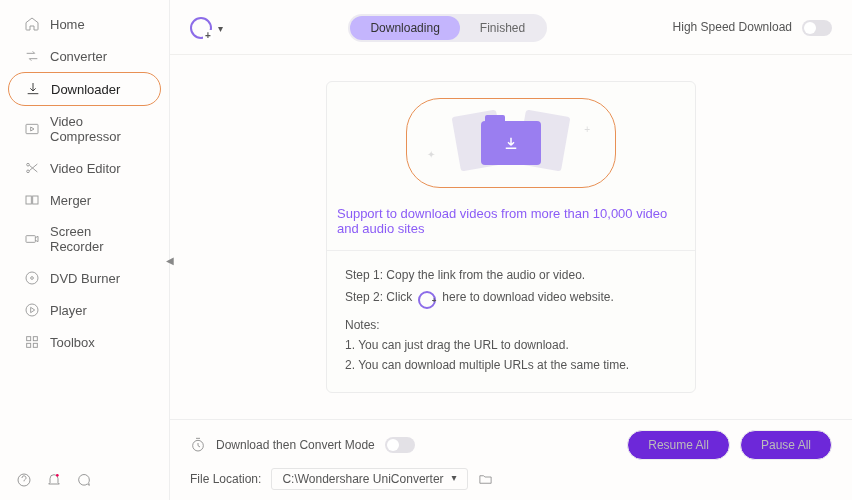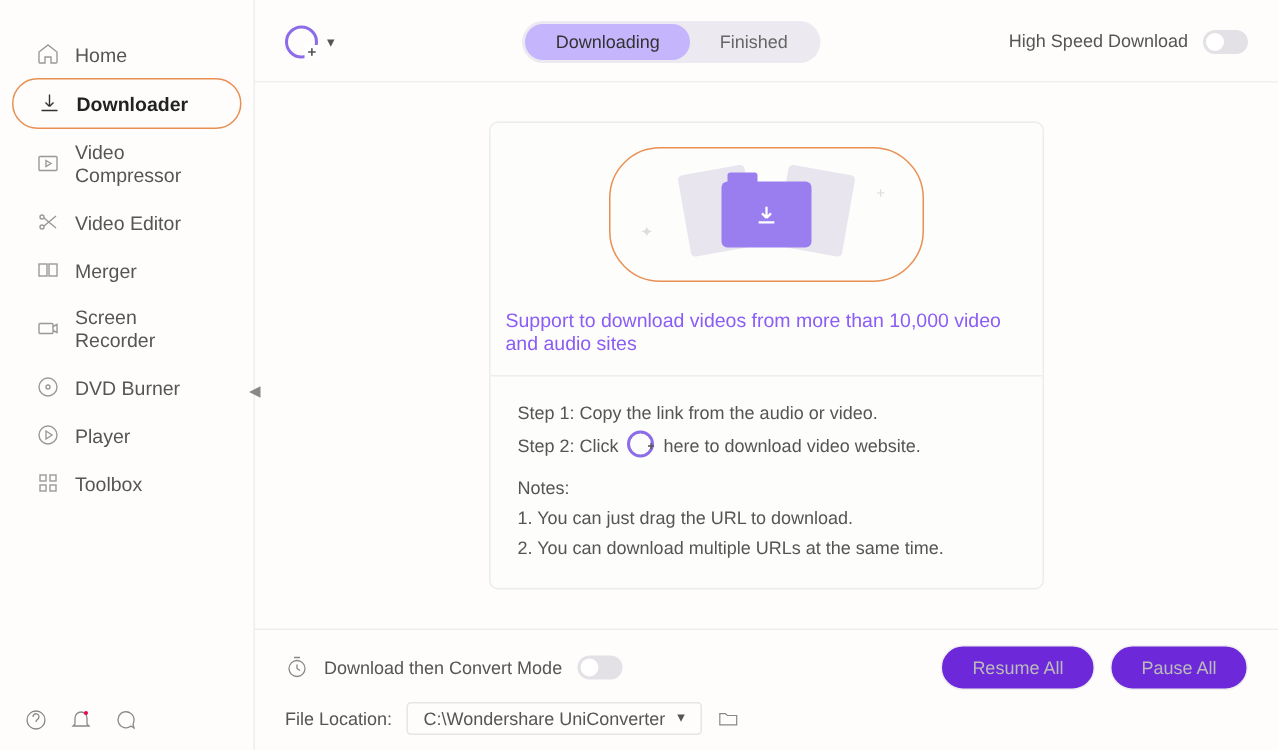--- a/index.html
+++ b/index.html
@@ -1,19 +1,19 @@
 <!DOCTYPE html>
 <html><head>
 <meta charset="utf-8">
 <style>
 *{box-sizing:border-box;margin:0;padding:0;font-family:-apple-system,BlinkMacSystemFont,"Segoe UI",Arial,sans-serif}
 body{width:852px;height:500px;background:#fefdfc;display:flex;overflow:hidden;color:#444}
-.sidebar{width:170px;height:100%;border-right:1px solid #eee;display:flex;flex-direction:column;padding-top:20px}
+.sidebar{width:170px;height:100%;border-right:1px solid #eee;display:flex;flex-direction:column;padding-top:8px}
 .nav-item{display:flex;align-items:center;gap:10px;padding:8px 16px;font-size:13px;color:#555;cursor:pointer;margin:0 8px;border-radius:18px}
-.nav-item.active{border:1.5px solid #e89054;font-weight:700;color:#222}
+.nav-item.active{border:1.5px solid #e89054;font-weight:400;color:#222}
 .nav-item .ico{width:16px;height:16px;display:flex;align-items:center;justify-content:center;flex-shrink:0}
 .nav-item .ico svg{width:16px;height:16px;stroke:#999;fill:none;stroke-width:1.4}
 .nav-item.active .ico svg{stroke:#333;fill:#333}
 .sidebar-bottom{margin-top:auto;display:flex;gap:14px;padding:12px 16px}
 .sidebar-bottom .bi{width:16px;height:16px;cursor:pointer}
 .sidebar-bottom svg{width:16px;height:16px;stroke:#888;fill:none;stroke-width:1.3}
 .collapse-handle{position:absolute;left:166px;top:255px;width:8px;height:16px;font-size:10px;color:#888;cursor:pointer}
 .main{flex:1;display:flex;flex-direction:column}
 .topbar{display:flex;align-items:center;padding:14px 20px 12px;gap:12px;border-bottom:1px solid #f0efed}
 .logo-btn{display:flex;align-items:center;gap:6px;cursor:pointer}
@@ -34,21 +34,21 @@
 .bg-shapes::before,.bg-shapes::after{content:"";position:absolute;background:#e8e5ef;border-radius:3px}
 .bg-shapes::before{width:45px;height:55px;left:5px;top:5px;transform:rotate(-10deg)}
 .bg-shapes::after{width:45px;height:55px;right:5px;top:5px;transform:rotate(10deg)}
 .folder{width:60px;height:44px;background:#9a7ef0;border-radius:4px;position:relative;z-index:2;display:flex;align-items:center;justify-content:center}
 .folder::before{content:"";position:absolute;top:-6px;left:4px;width:20px;height:8px;background:#9a7ef0;border-radius:2px 2px 0 0}
 .folder svg{width:18px;height:18px;stroke:#fff;fill:none;stroke-width:2}
 .deco{position:absolute;color:#ddd;font-size:10px}
 .support{text-align:left;font-size:13px;color:#8b5cf6;padding:10px 10px 14px}
 .divider{height:1px;background:#eee;margin:0}
 .steps{padding:14px 18px 0;font-size:12px;color:#555;line-height:1.8}
-.step2{display:flex;align-items:flex-start;gap:4px}
+.step2{display:flex;align-items:flex-end;gap:4px}
 .step2 .minilogo{width:18px;height:18px;border-radius:50%;border:2px solid #8c6ce8;position:relative;display:inline-block;margin:0 2px}
 .step2 .minilogo::after{content:"+";position:absolute;right:-2px;bottom:-2px;font-size:8px;color:#555;font-weight:bold}
 .notes{padding:6px 18px 0;font-size:12px;color:#555;line-height:1.7}
 .bottombar{border-top:1px solid #eee;padding:10px 20px;font-size:12px;color:#555}
 .bb-row1{display:flex;align-items:center;gap:10px;margin-bottom:8px}
 .bb-row1 .clock{width:16px;height:16px}
 .bb-row1 svg{width:16px;height:16px;stroke:#888;fill:none;stroke-width:1.3}
 .bb-row2{display:flex;align-items:center;gap:10px}
 .loc-select{display:flex;align-items:flex-start;gap:8px;border:1px solid #e5e5e5;padding:3px 10px;border-radius:3px;font-size:12px;cursor:pointer}
 .folder-ico{width:15px;height:15px}
@@ -61,20 +61,28 @@
 
 <div class="sidebar">
   <div class="nav-item">
     <span class="ico">
         <svg viewBox="0 0 24 24">
           <path d="M3 10l9-7 9 7v10a1 1 0 01-1 1h-5v-6h-6v6H4a1 1 0 01-1-1z"></path>
         </svg>
       </span>
     <span>Home</span>
   </div>
+  <div class="nav-item">
+    <span class="ico">
+        <svg viewBox="0 0 24 24">
+          <path d="M4 8h12l-3-3M20 16H8l3 3"></path>
+        </svg>
+      </span>
+    <span>Converter</span>
+  </div>
   <div class="nav-item active">
     <span class="ico">
         <svg viewBox="0 0 24 24">
           <path d="M12 3v12m0 0l-4-4m4 4l4-4M4 19h16" stroke="#333"></path>
         </svg>
       </span>
     <span>Downloader</span>
   </div>
   <div class="nav-item">
     <span class="ico">

